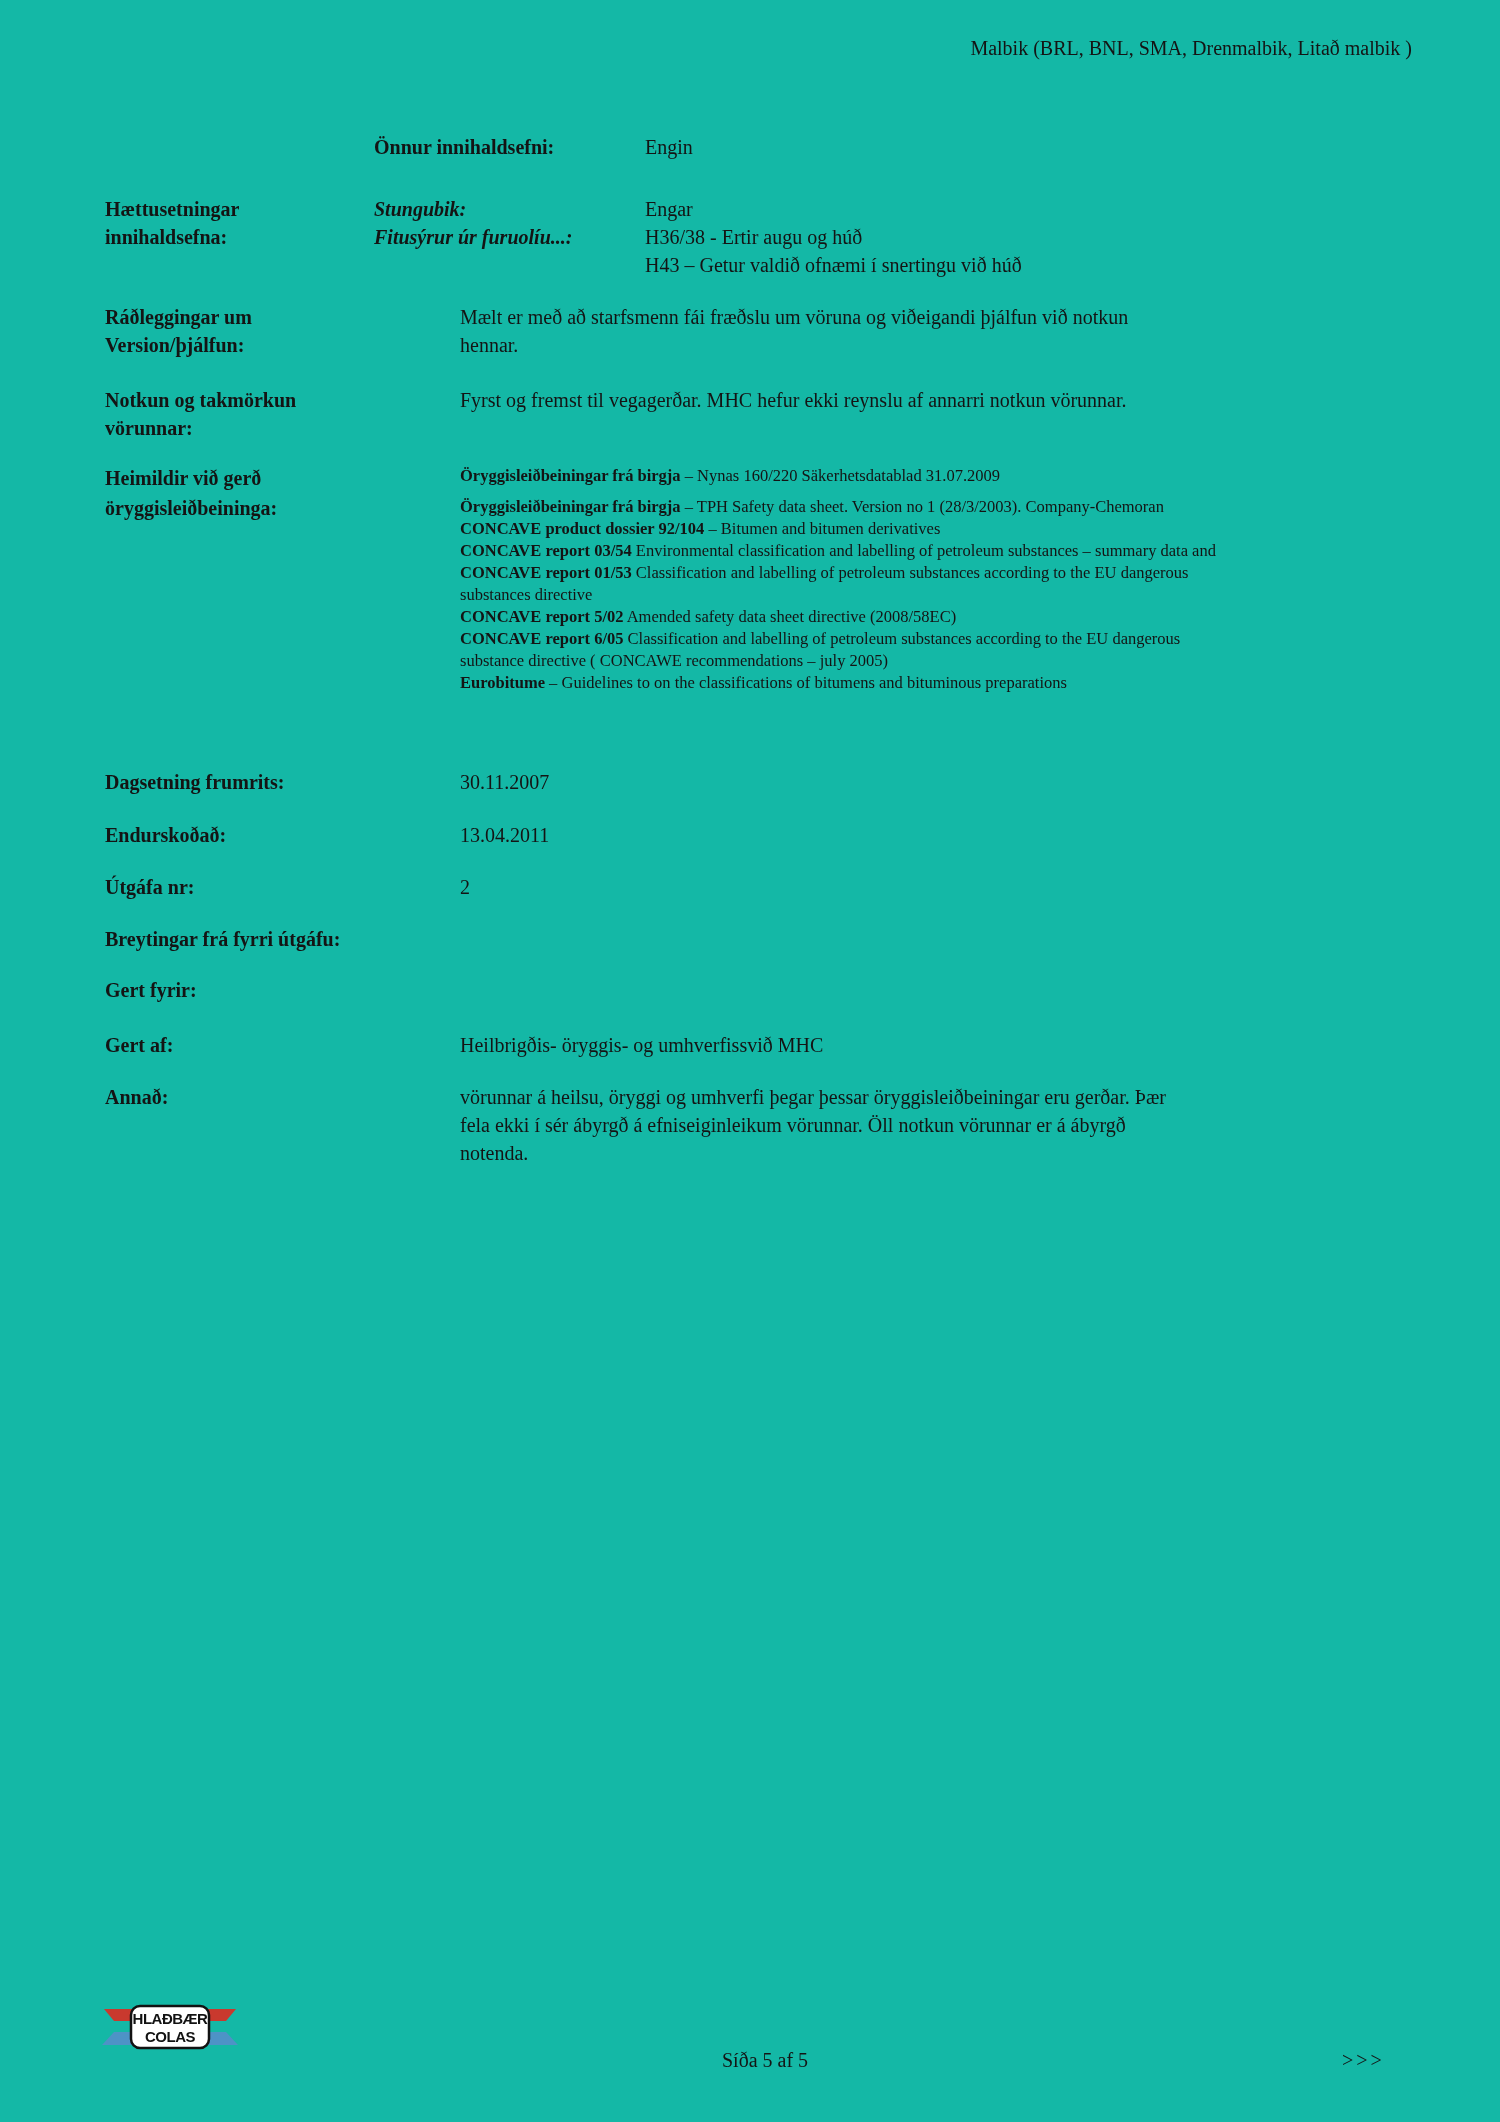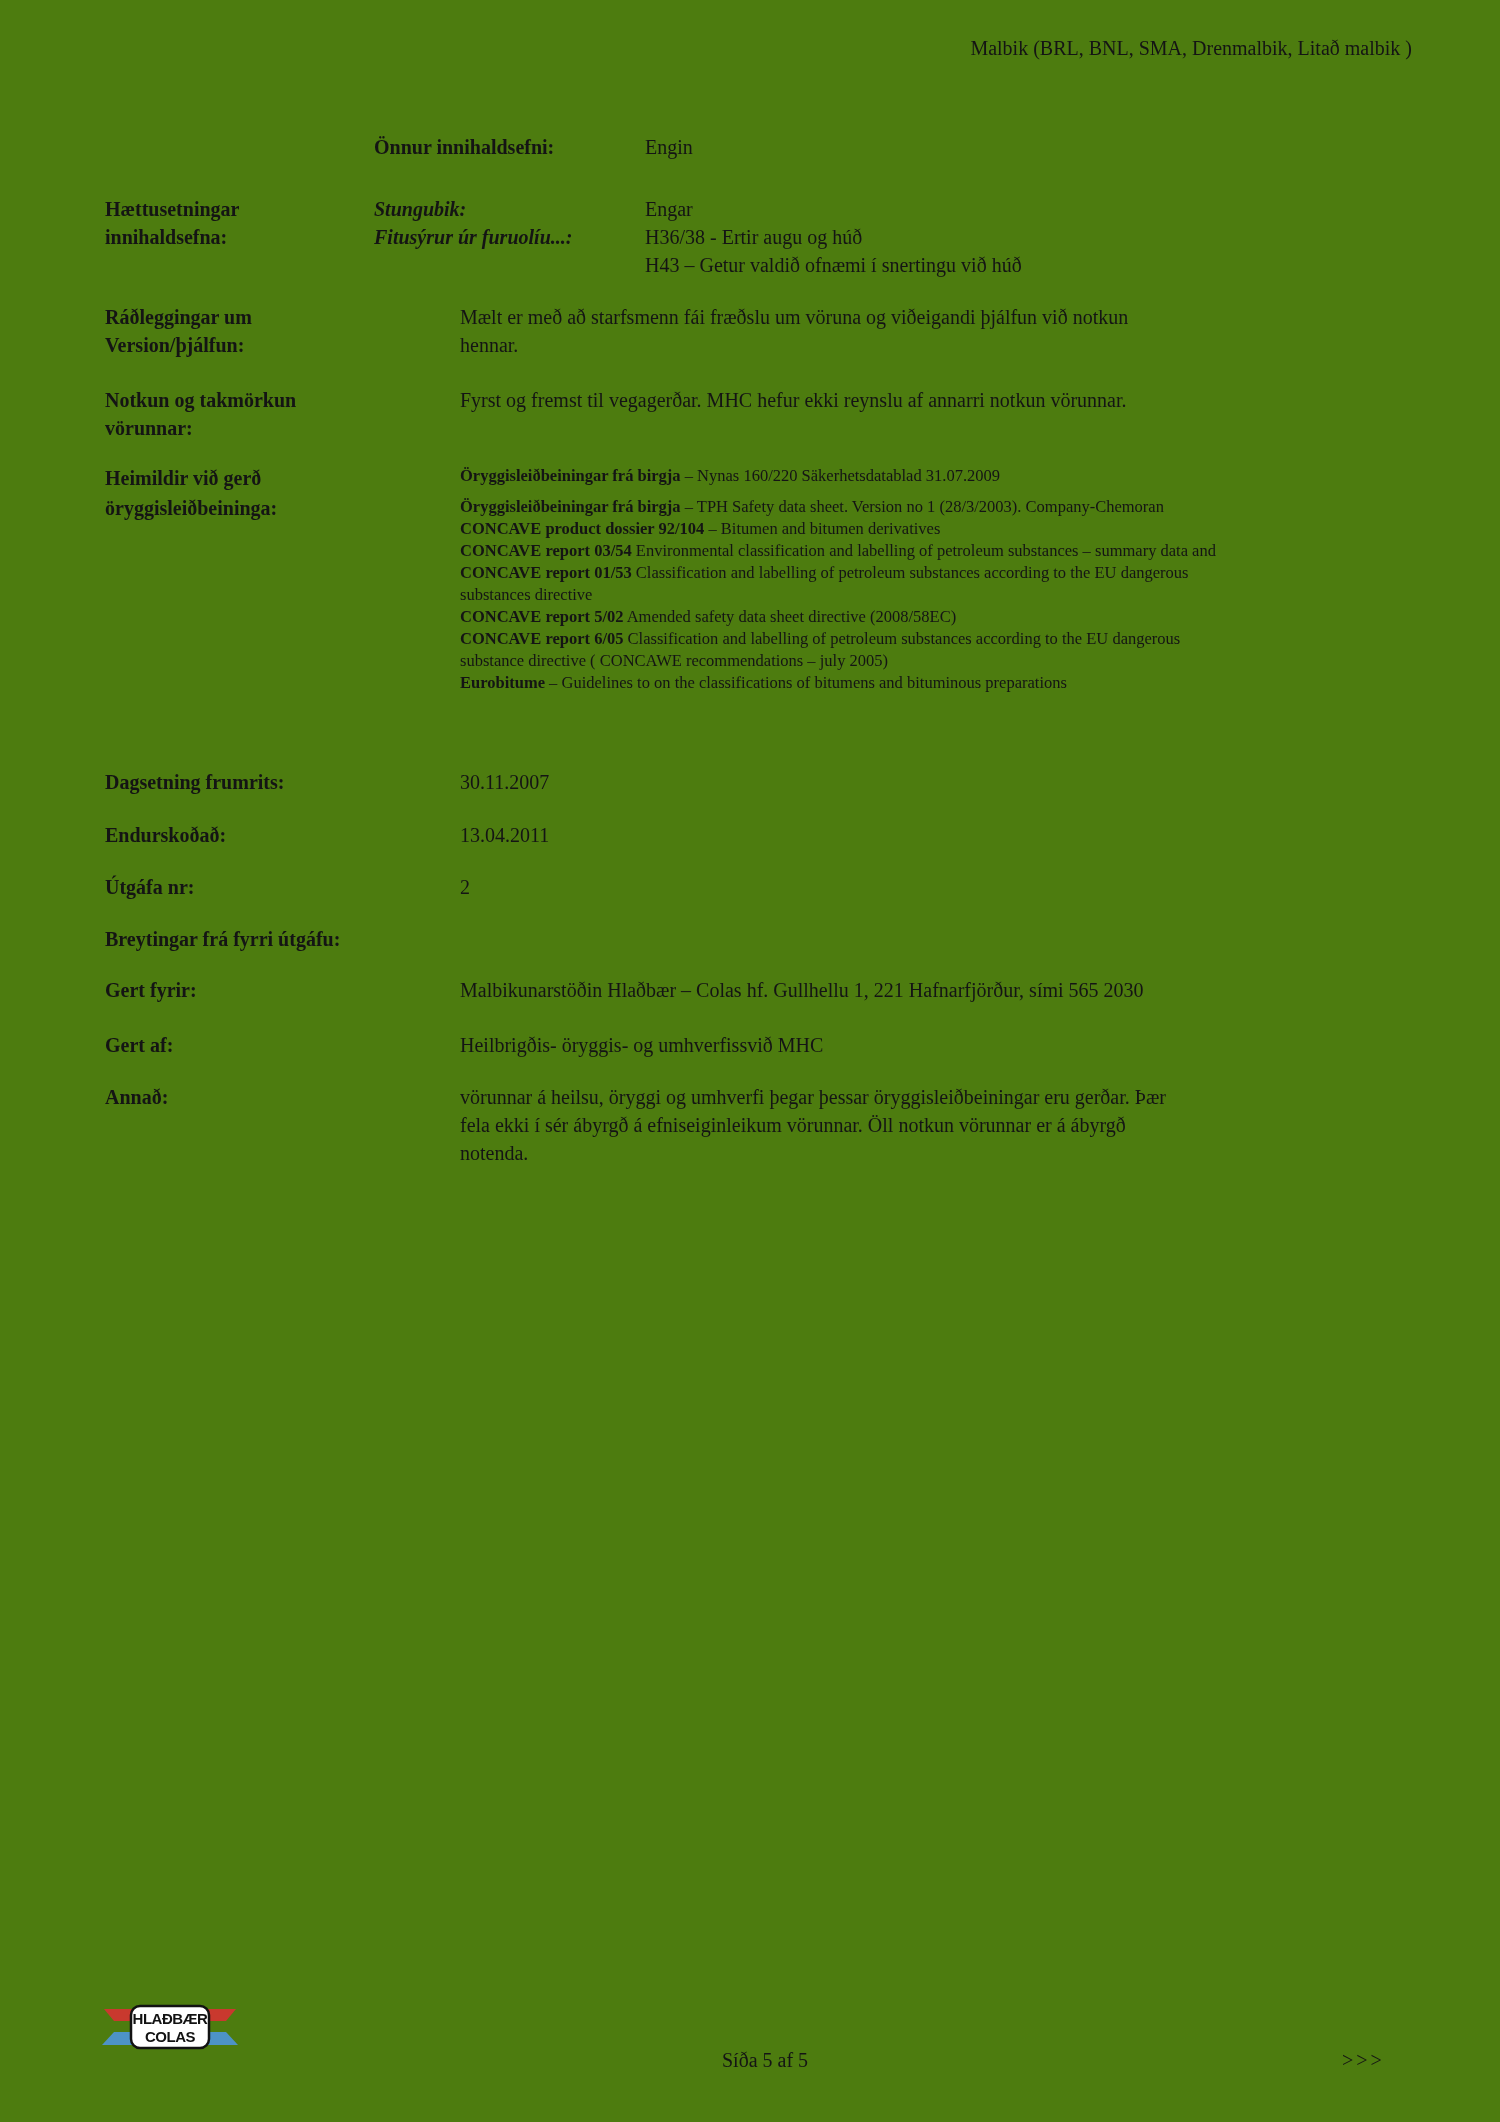--- a/index.html
+++ b/index.html
@@ -1,20 +1,20 @@
 <!DOCTYPE html>
 <html><head>
 <meta charset="utf-8">
 <style>
   html,body { margin:0; padding:0; background:#e8e8e8; }
   .page {
     position:relative;
     width:1500px; height:2122px;
     margin:0 auto;
-    background:#4d7c0f;
+    background:#14b8a6;
     color:#141414;
     font-family:"Liberation Serif","DejaVu Serif",serif;
     font-size:20px; line-height:28px;
   }
   .abs { position:absolute; }
   .b  { font-weight:bold; }
   .bi { font-weight:bold; font-style:italic; }
   .line { display:block; }
   .lab   { left:105px; }
   .mid   { left:374px; }
@@ -91,21 +91,20 @@
 
   <div class="abs lab b" style="top:821px">Endurskoðað:</div>
   <div class="abs val" style="top:821px">13.04.2011</div>
 
   <div class="abs lab b" style="top:873px">Útgáfa nr:</div>
   <div class="abs val" style="top:873px">2</div>
 
   <div class="abs lab b" style="top:925px">Breytingar frá fyrri útgáfu:</div>
 
   <div class="abs lab b" style="top:976px">Gert fyrir:</div>
-  <div class="abs val" style="top:976px">Malbikunarstöðin Hlaðbær – Colas hf. Gullhellu 1, 221 Hafnarfjörður, sími 565 2030</div>
 
   <div class="abs lab b" style="top:1031px">Gert af:</div>
   <div class="abs val" style="top:1031px">Heilbrigðis- öryggis- og umhverfissvið MHC</div>
 
   <div class="abs lab b" style="top:1083px">Annað:</div>
   <div class="abs val" style="top:1083px">
     <span class="line">vörunnar á heilsu, öryggi og umhverfi þegar þessar öryggisleiðbeiningar eru gerðar.  Þær</span>
     <span class="line">fela ekki í sér  ábyrgð á efniseiginleikum vörunnar. Öll notkun vörunnar er á ábyrgð</span>
     <span class="line">notenda.</span>
   </div>

